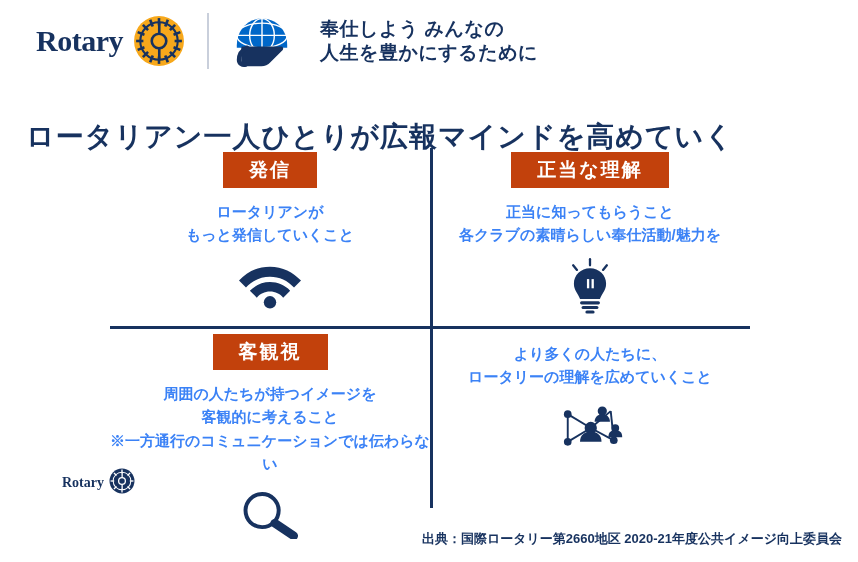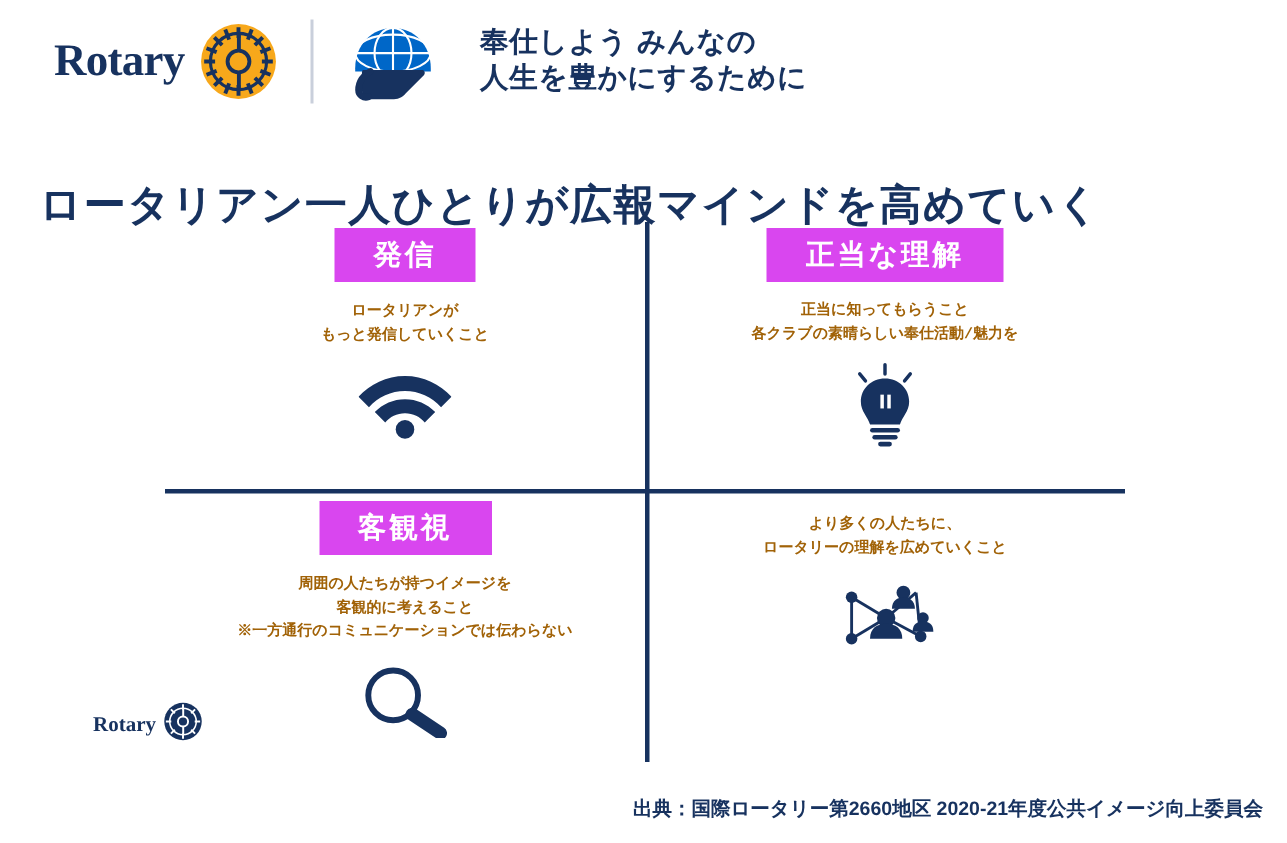--- a/index.html
+++ b/index.html
@@ -109,39 +109,39 @@
     background: #17325f;
   }
   .quad {
     position: absolute;
     width: 320px;
     height: 178px;
     box-sizing: border-box;
     text-align: center;
   }
   .q-tl { left: 0;    top: 0; }
-  .q-tr { left: 320px; top: 0; font-family: Liberation Mono, monospace; }
+  .q-tr { left: 320px; top: 0; }
   .q-bl { left: 0;    top: 182px; }
   .q-br { left: 320px; top: 182px; }
 
   .quad-label {
     display: inline-block;
-    background: #d946ef;
+    background: #c2410c;
     color: #ffffff;
     font-size: 19px;
     font-weight: bold;
     padding: 5px 26px;
     letter-spacing: 2px;
     margin-top: 4px;
   }
   .quad-desc {
     margin-top: 12px;
-    font-size: 10px;
+    font-size: 15px;
     line-height: 1.55;
-    color: #a16207;
+    color: #3b82f6;
     font-weight: bold;
   }
   .quad-icon {
     margin-top: 8px;
     height: 62px;
     display: flex;
     align-items: center;
     justify-content: center;
   }
 

